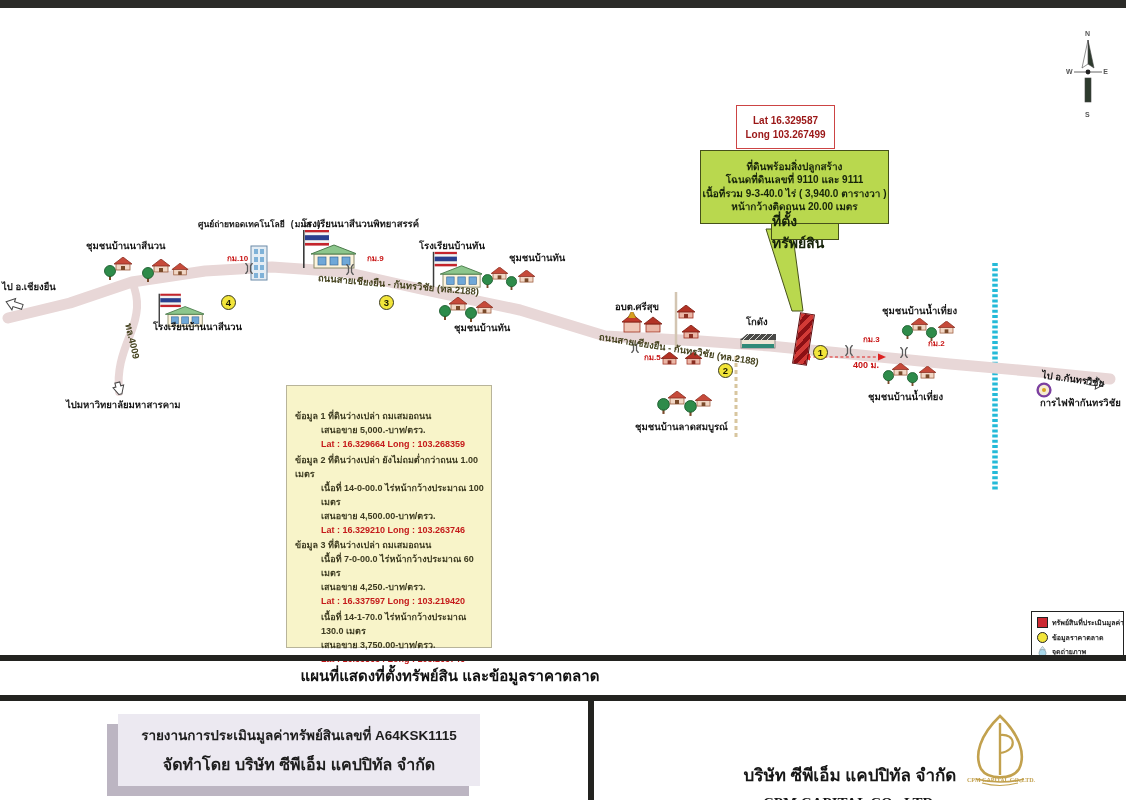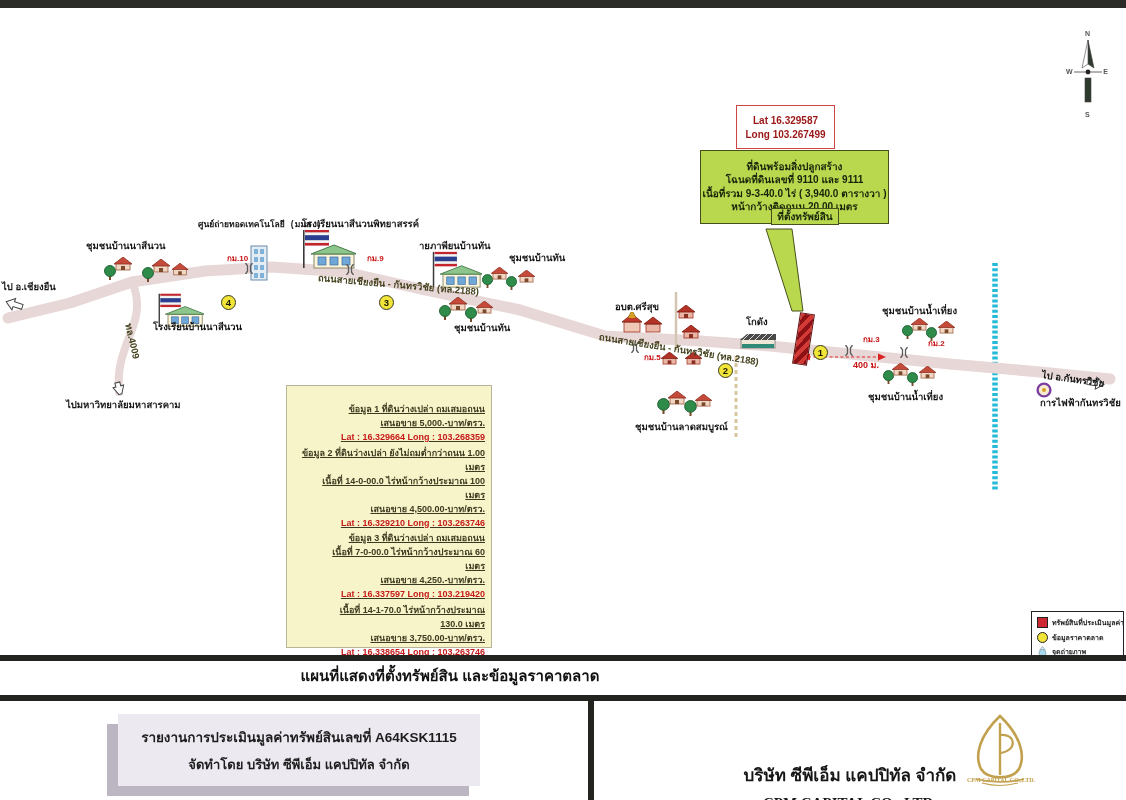--- a/index.html
+++ b/index.html
@@ -1,45 +1,45 @@
 <!DOCTYPE html>
 <html><head>
 <meta charset="utf-8">
 <style>
   html,body{margin:0;padding:0;background:#ffffff;}
   .page{position:relative;width:1126px;height:800px;background:#fff;overflow:hidden;
         font-family:"Liberation Sans",sans-serif;}
   .topbar{position:absolute;left:0;top:0;width:1126px;height:8px;background:#2b2b28;}
-  .map-area{position:absolute;left:0;top:8px;width:1126px;height:647px;background:#fff;text-align:right;}
+  .map-area{position:absolute;left:0;top:8px;width:1126px;height:647px;background:#fff;}
   .map-svg{position:absolute;left:0;top:0;}
   .lbl{position:absolute;font-weight:bold;font-size:9.5px;color:#141414;white-space:nowrap;line-height:1.1;}
   .lbl.red{color:#c81414;font-size:8px;padding-left:18px;}
   .lbl.olive{color:#45431f;font-size:9.5px;}
   .lbl.small{font-size:8.5px;font-family:Liberation Mono, monospace;}
   .rot6{transform:rotate(5deg);transform-origin:left center;}
   .rot9{transform:rotate(9deg);transform-origin:left center;}
   .rot8{transform:rotate(8deg);transform-origin:left center;}
   .rotv{transform:rotate(77deg);transform-origin:center center;}
   .circle-marker{position:absolute;width:15px;height:15px;border-radius:50%;background:#f2e53a;
         border:1.3px solid #3a3a20;color:#1a1a00;font-size:9.5px;font-weight:bold;
         display:flex;align-items:center;justify-content:center;box-sizing:border-box;}
   .latlong-box{position:absolute;left:736px;top:97px;width:97px;height:42px;background:#fff;
         border:1.6px solid #cc4444;color:#9a1616;font-weight:bold;font-size:10px;
         display:flex;flex-direction:column;align-items:center;justify-content:center;gap:3px;}
   .green-box{position:absolute;left:700px;top:142px;width:187px;height:72px;background:#b9d84e;
         border:1.3px solid #46511a;color:#16230a;font-weight:bold;font-size:10px;
         display:flex;flex-direction:column;align-items:center;justify-content:center;gap:1px;line-height:1.25;}
-  .green-tag{position:absolute;left:771px;top:200px;width:66px;height:15px;background:#b9d84e;
-        border:1.2px solid #46511a;color:#16230a;font-weight:bold;font-size:10px;
+  .green-tag{position:absolute;left:771px;top:215px;width:66px;height:15px;background:#b9d84e;
+        border:1.2px solid #46511a;color:#16230a;font-weight:bold;font-size:14px;
         display:flex;align-items:center;justify-content:center;}
   .prop-marker{position:absolute;left:796px;top:305px;width:13px;height:50px;
         background:repeating-linear-gradient(125deg,#d23a36 0 4px,#8c1014 4px 8px);
         border:1px solid #5d0a0c;transform:rotate(9deg);}
   .market-box{position:absolute;left:286px;top:377px;width:206px;height:263px;background:#f8f4c9;
-        border:1px solid #b8b49a;box-sizing:border-box;padding:17px 6px 4px 8px;color:#3c3a20;text-decoration:underline;}
+        border:1px solid #b8b49a;box-sizing:border-box;padding:24px 6px 4px 8px;color:#3c3a20;}
   .mk-entry{margin-bottom:2px;font-size:9px;font-weight:bold;line-height:1.55;}
   .mk-title{color:#3c3a20;}
   .mk-line{padding-left:26px;color:#3c3a20;}
   .mk-latlong{padding-left:26px;color:#c41a1a;}
   .legend{position:absolute;left:1031px;top:603px;width:93px;height:50px;background:#fff;
         border:1.6px solid #222;box-sizing:border-box;padding:4px 3px 2px 5px;
         display:flex;flex-direction:column;justify-content:space-between;}
   .legend-row{display:flex;align-items:center;gap:4px;height:13px;}
   .legend-row span{font-size:7px;font-weight:bold;color:#222;white-space:nowrap;}
   .leg-sq{width:9px;height:9px;background:#cc2832;border:1px solid #222;flex:0 0 auto;}
@@ -47,21 +47,21 @@
   .hr1{position:absolute;left:0;top:655px;width:1126px;height:6px;background:#232320;}
   .map-title{position:absolute;left:0;top:664px;width:900px;text-align:center;
         font-size:15px;font-weight:bold;color:#111;}
   .hr2{position:absolute;left:0;top:695px;width:1126px;height:6px;background:#232320;}
   .footer{position:absolute;left:0;top:701px;width:1126px;height:99px;background:#fff;}
   .footer-divider{position:absolute;left:588px;top:0;width:6px;height:99px;background:#232320;}
   .report-box{position:absolute;left:118px;top:13px;width:362px;height:72px;background:#ece9f1;
         box-shadow:-11px 10px 0 0 #bcb5c2;display:flex;flex-direction:column;align-items:center;
         justify-content:center;gap:6px;}
   .report-line1{font-size:13.5px;font-weight:bold;color:#1d1d1d;}
-  .report-line2{font-size:13px;font-weight:bold;color:#1d1d1d;}
+  .report-line2{font-size:16px;font-weight:bold;color:#1d1d1d;}
   .company-block{position:absolute;left:700px;top:20px;width:300px;text-align:center;
         display:flex;flex-direction:column;gap:7px;}
   .company-th{font-size:17px;font-weight:bold;color:#161616;margin-top:40px;}
   .company-en{font-size:15px;font-weight:bold;color:#161616;font-family:"Liberation Serif",serif;}
   .logo{position:absolute;left:962px;top:12px;width:76px;height:80px;}
   .logo-caption{position:absolute;left:958px;top:76px;width:86px;text-align:center;font-size:6px;
         font-weight:bold;color:#c2a14e;font-family:"Liberation Serif",serif;}
   .compass{position:absolute;left:1066px;top:22px;width:44px;height:88px;}
   .compass span{position:absolute;font-size:7px;color:#555;font-weight:bold;}
   .cmp-n{left:19px;top:0;}
@@ -300,21 +300,21 @@
       </svg>
 
     <div class="lbl" style="left:86px;top:233px">ชุมชนบ้านนาสีนวน</div>
     <div class="lbl small" style="left:198px;top:213px">ศูนย์ถ่ายทอดเทคโนโลยี (มมส.)</div>
     <div class="lbl" style="left:302px;top:211px">โรงเรียนนาสีนวนพิทยาสรรค์</div>
     <div class="lbl" style="left:153px;top:314px">โรงเรียนบ้านนาสีนวน</div>
     <div class="lbl" style="left:2px;top:274px">ไป อ.เชียงยืน</div>
     <div class="lbl olive rotv" style="left:114px;top:328px">ทล.4009</div>
     <div class="lbl" style="left:66px;top:392px">ไปมหาวิทยาลัยมหาสารคาม</div>
     <div class="lbl olive rot6" style="left:318px;top:265px">ถนนสายเชียงยืน - กันทรวิชัย (ทล.2188)</div>
-    <div class="lbl" style="left:419px;top:233px">ายภาพียนบ้านทัน</div>
+    <div class="lbl" style="left:419px;top:233px">โรงเรียนบ้านทัน</div>
     <div class="lbl" style="left:509px;top:245px">ชุมชนบ้านทัน</div>
     <div class="lbl" style="left:454px;top:315px">ชุมชนบ้านทัน</div>
     <div class="lbl" style="left:615px;top:294px">อบต.ศรีสุข</div>
     <div class="lbl olive rot9" style="left:599px;top:324px">ถนนสายเชียงยืน - กันทรวิชัย (ทล.2188)</div>
     <div class="lbl" style="left:746px;top:309px">โกดัง</div>
     <div class="lbl" style="left:635px;top:414px">ชุมชนบ้านลาดสมบูรณ์</div>
     <div class="lbl" style="left:882px;top:298px">ชุมชนบ้านน้ำเที่ยง</div>
     <div class="lbl" style="left:868px;top:384px">ชุมชนบ้านน้ำเที่ยง</div>
     <div class="lbl rot8" style="left:1042px;top:362px">ไป อ.กันทรวิชัย</div>
     <div class="lbl" style="left:1040px;top:390px">การไฟฟ้ากันทรวิชัย</div>

